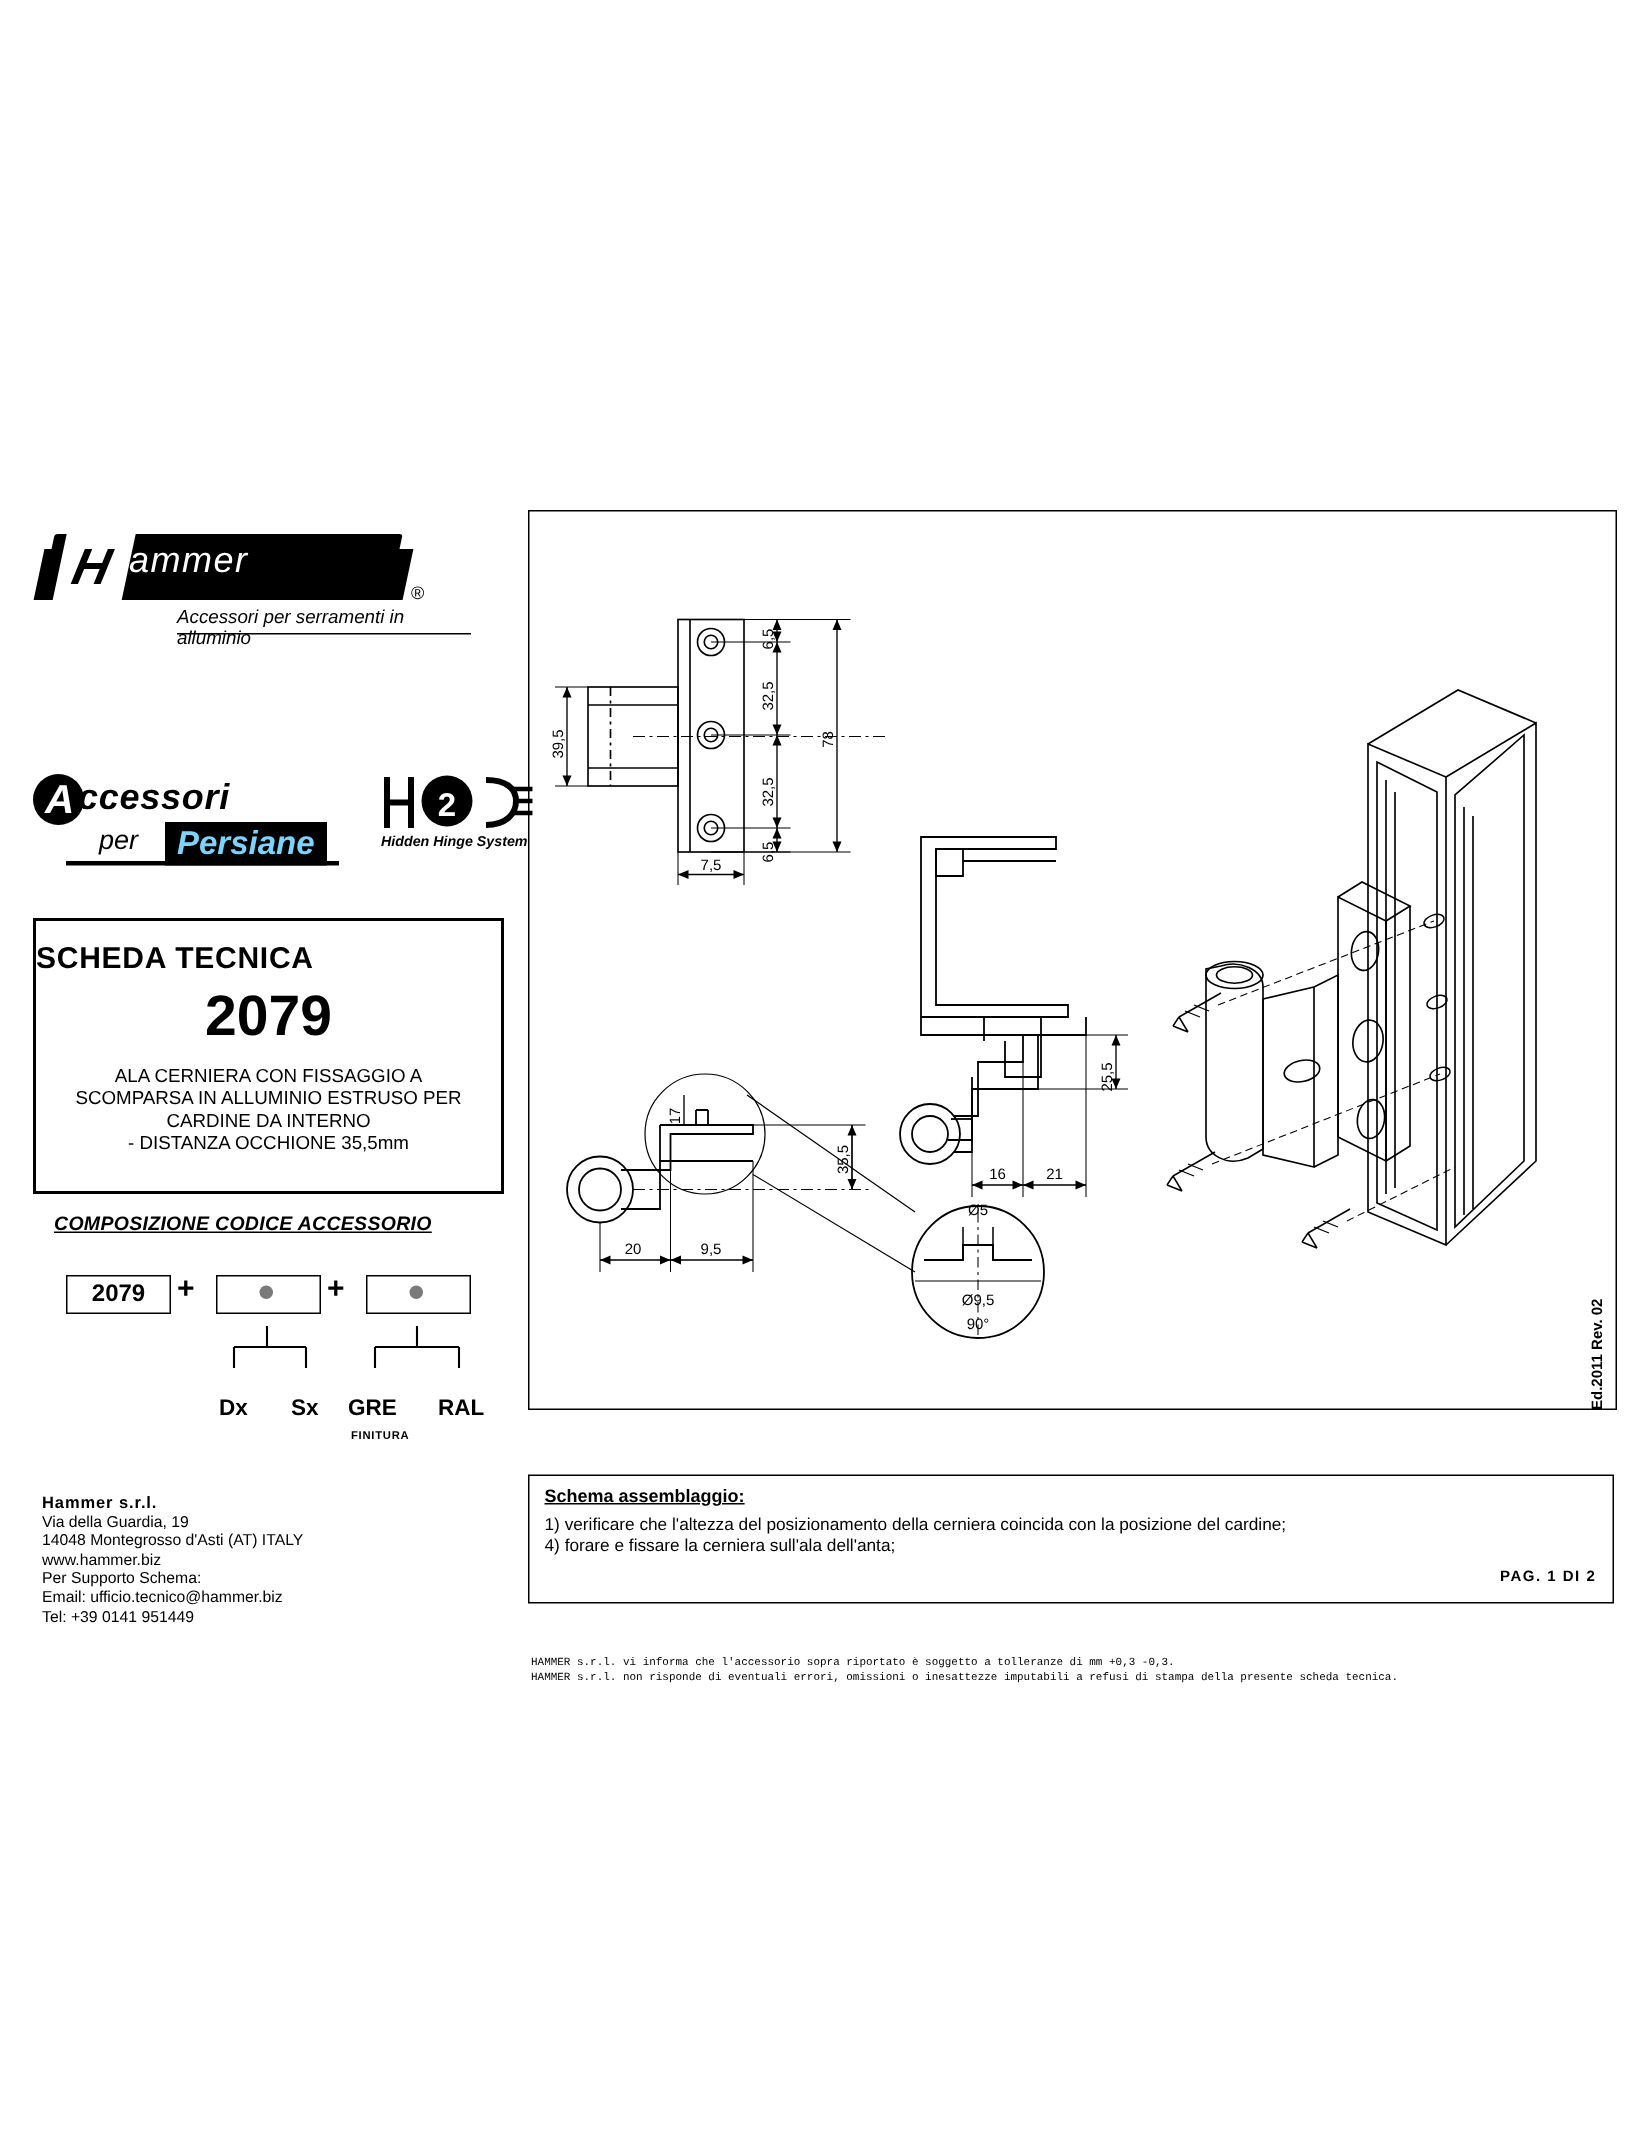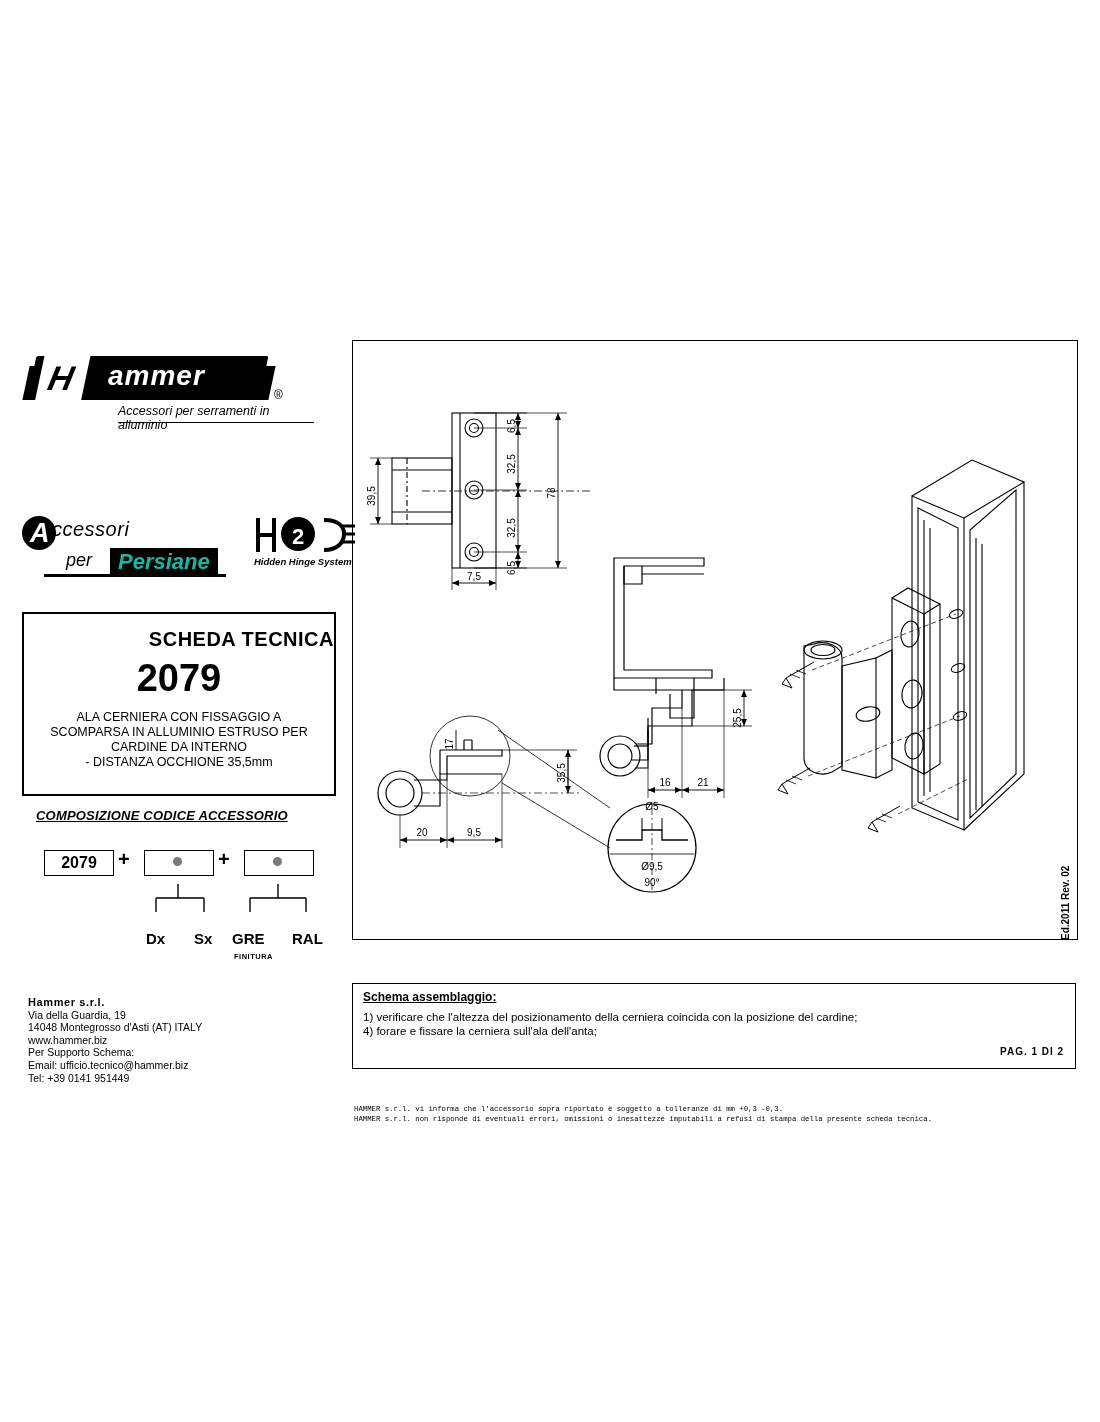--- a/index.html
+++ b/index.html
@@ -5,46 +5,46 @@
   html,body{margin:0;padding:0;background:#ffffff;}
   body{width:1100px;height:1422px;position:relative;font-family:"Liberation Sans",sans-serif;color:#000;}
   .sheet{position:absolute;left:0;top:0;width:1100px;height:1422px;}
 
   
   .logo-box{position:relative;width:290px;height:82px;}
   .logo-bar{position:absolute;left:10px;top:4px;width:232px;height:42px;background:#000;
             transform:skewX(-12deg);border-radius:2px;}
   .logo-bar2{position:absolute;left:4px;top:14px;width:246px;height:34px;background:#000;
             transform:skewX(-12deg);}
-  .logo-text{position:absolute;left:22px;top:8px;font-size:28px;font-weight:bold;font-style:italic;
-             color:#fff;letter-spacing:1px;font-family:"Liberation Sans",sans-serif;z-index:3;margin-left:22px;}
+  .logo-text{position:absolute;left:22px;top:8px;font-size:24px;font-weight:normal;font-style:italic;
+             color:#fff;letter-spacing:1px;font-family:"Liberation Sans",sans-serif;z-index:3;}
   .logo-h{position:absolute;left:18px;top:2px;width:46px;height:46px;background:#fff;
           transform:skewX(-12deg);z-index:2;}
   .logo-h span{position:absolute;left:9px;top:5px;font-size:34px;font-weight:bold;font-style:italic;color:#000;}
   .logo-reg{position:absolute;left:252px;top:36px;font-size:12px;}
   .logo-sub{position:absolute;left:96px;top:52px;font-size:12.5px;font-style:italic;}
   .logo-underline{position:absolute;left:96px;top:70px;width:196px;height:1px;background:#000;}
 
   
   .acc-box{position:absolute;left:22px;top:516px;width:320px;height:70px;}
   .acc-a{position:absolute;left:0;top:0;width:34px;height:36px;}
   .acc-a .circ{position:absolute;left:0;top:0;width:34px;height:34px;border-radius:50%;background:#000;}
   .acc-a .letter{position:absolute;left:8px;top:2px;font-size:27px;font-weight:bold;font-style:italic;color:#fff;}
-  .acc-word{position:absolute;left:30px;top:2px;font-size:20px;font-weight:normal;font-style:italic;letter-spacing:0.5px;}
+  .acc-word{position:absolute;left:30px;top:2px;font-size:24px;font-weight:bold;font-style:italic;letter-spacing:0.5px;}
   .acc-per{position:absolute;left:44px;top:34px;font-size:18px;font-style:italic;}
-  .acc-pers{position:absolute;left:88px;top:32px;background:#000;color:#14b8a6;font-size:22px;
+  .acc-pers{position:absolute;left:88px;top:32px;background:#000;color:#7dd3fc;font-size:22px;
             font-weight:bold;font-style:italic;padding:1px 8px 2px 8px;}
   .acc-underline{position:absolute;left:22px;top:58px;width:182px;height:3px;background:#000;}
 
   .h2s{position:absolute;left:232px;top:-4px;width:110px;height:64px;}
   .h2s .lab{position:absolute;left:0;top:44px;font-size:9.5px;font-weight:bold;font-style:italic;}
 
   
   .st-box{position:absolute;left:22px;top:612px;width:310px;height:180px;border:2px solid #000;}
-  .st-title{text-align:right;font-size:20px;font-weight:bold;margin-top:14px;letter-spacing:0.5px;margin-left:12px;}
+  .st-title{text-align:left;font-size:20px;font-weight:bold;margin-top:14px;letter-spacing:0.5px;}
   .st-code{text-align:center;font-size:38px;font-weight:bold;margin-top:6px;}
   .st-desc{text-align:center;font-size:12.5px;line-height:15px;margin-top:10px;padding:0 10px;}
 
   
   .comp-title{position:absolute;left:36px;top:808px;font-size:13px;font-style:italic;font-weight:bold;
               text-decoration:underline;letter-spacing:0.2px;}
   .comp-area{position:absolute;left:22px;top:838px;width:320px;height:120px;}
   .cbox{position:absolute;border:1.5px solid #000;height:24px;}
   .cbox.code{left:22px;top:12px;width:68px;text-align:center;font-size:16px;font-weight:bold;line-height:24px;}
   .cbox.b1{left:122px;top:12px;width:68px;}

